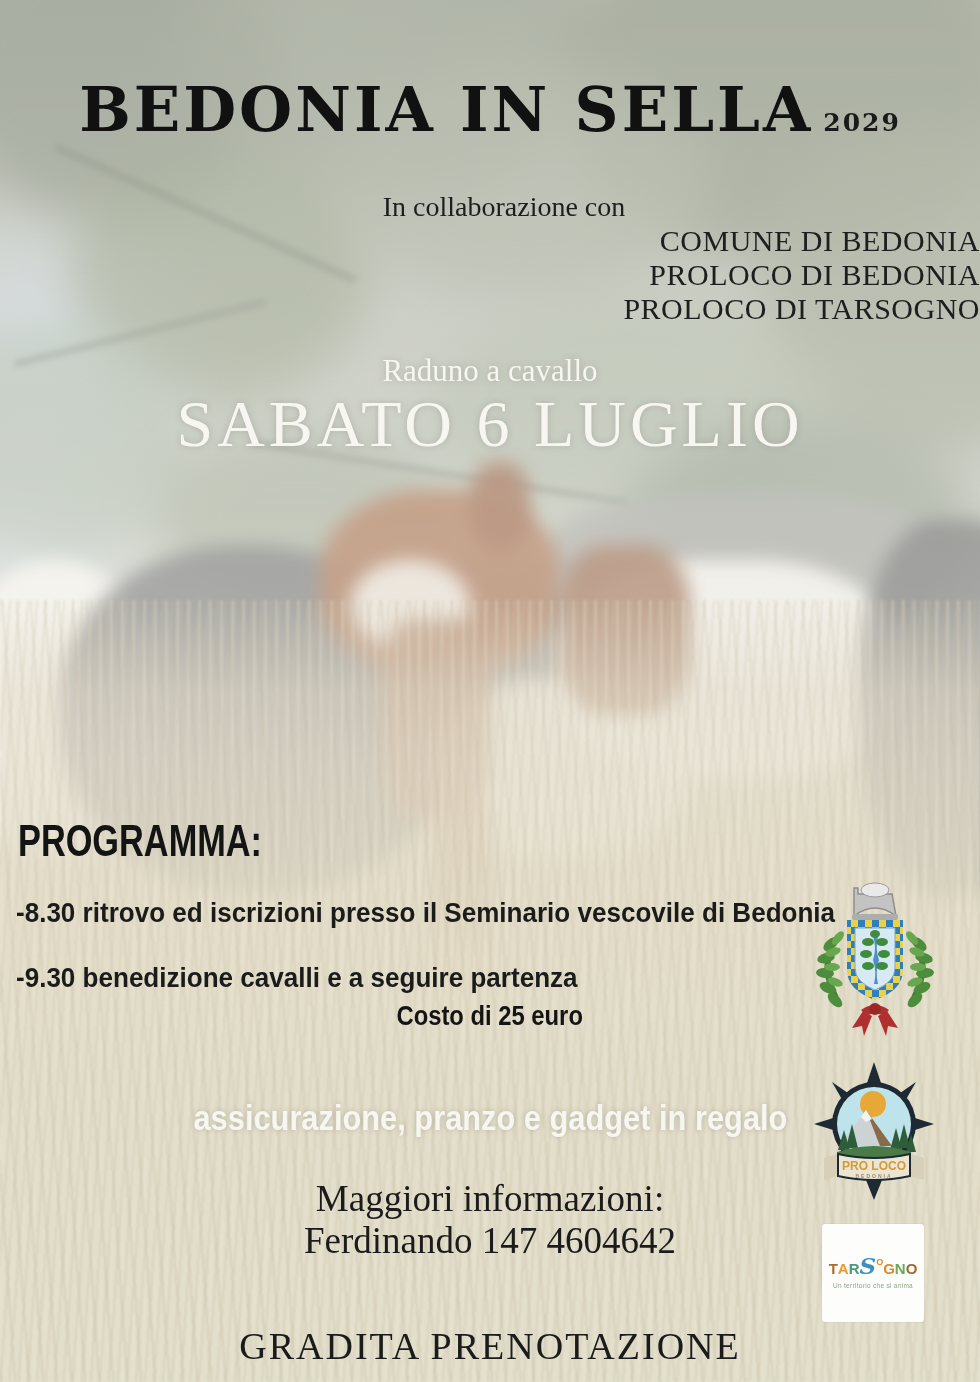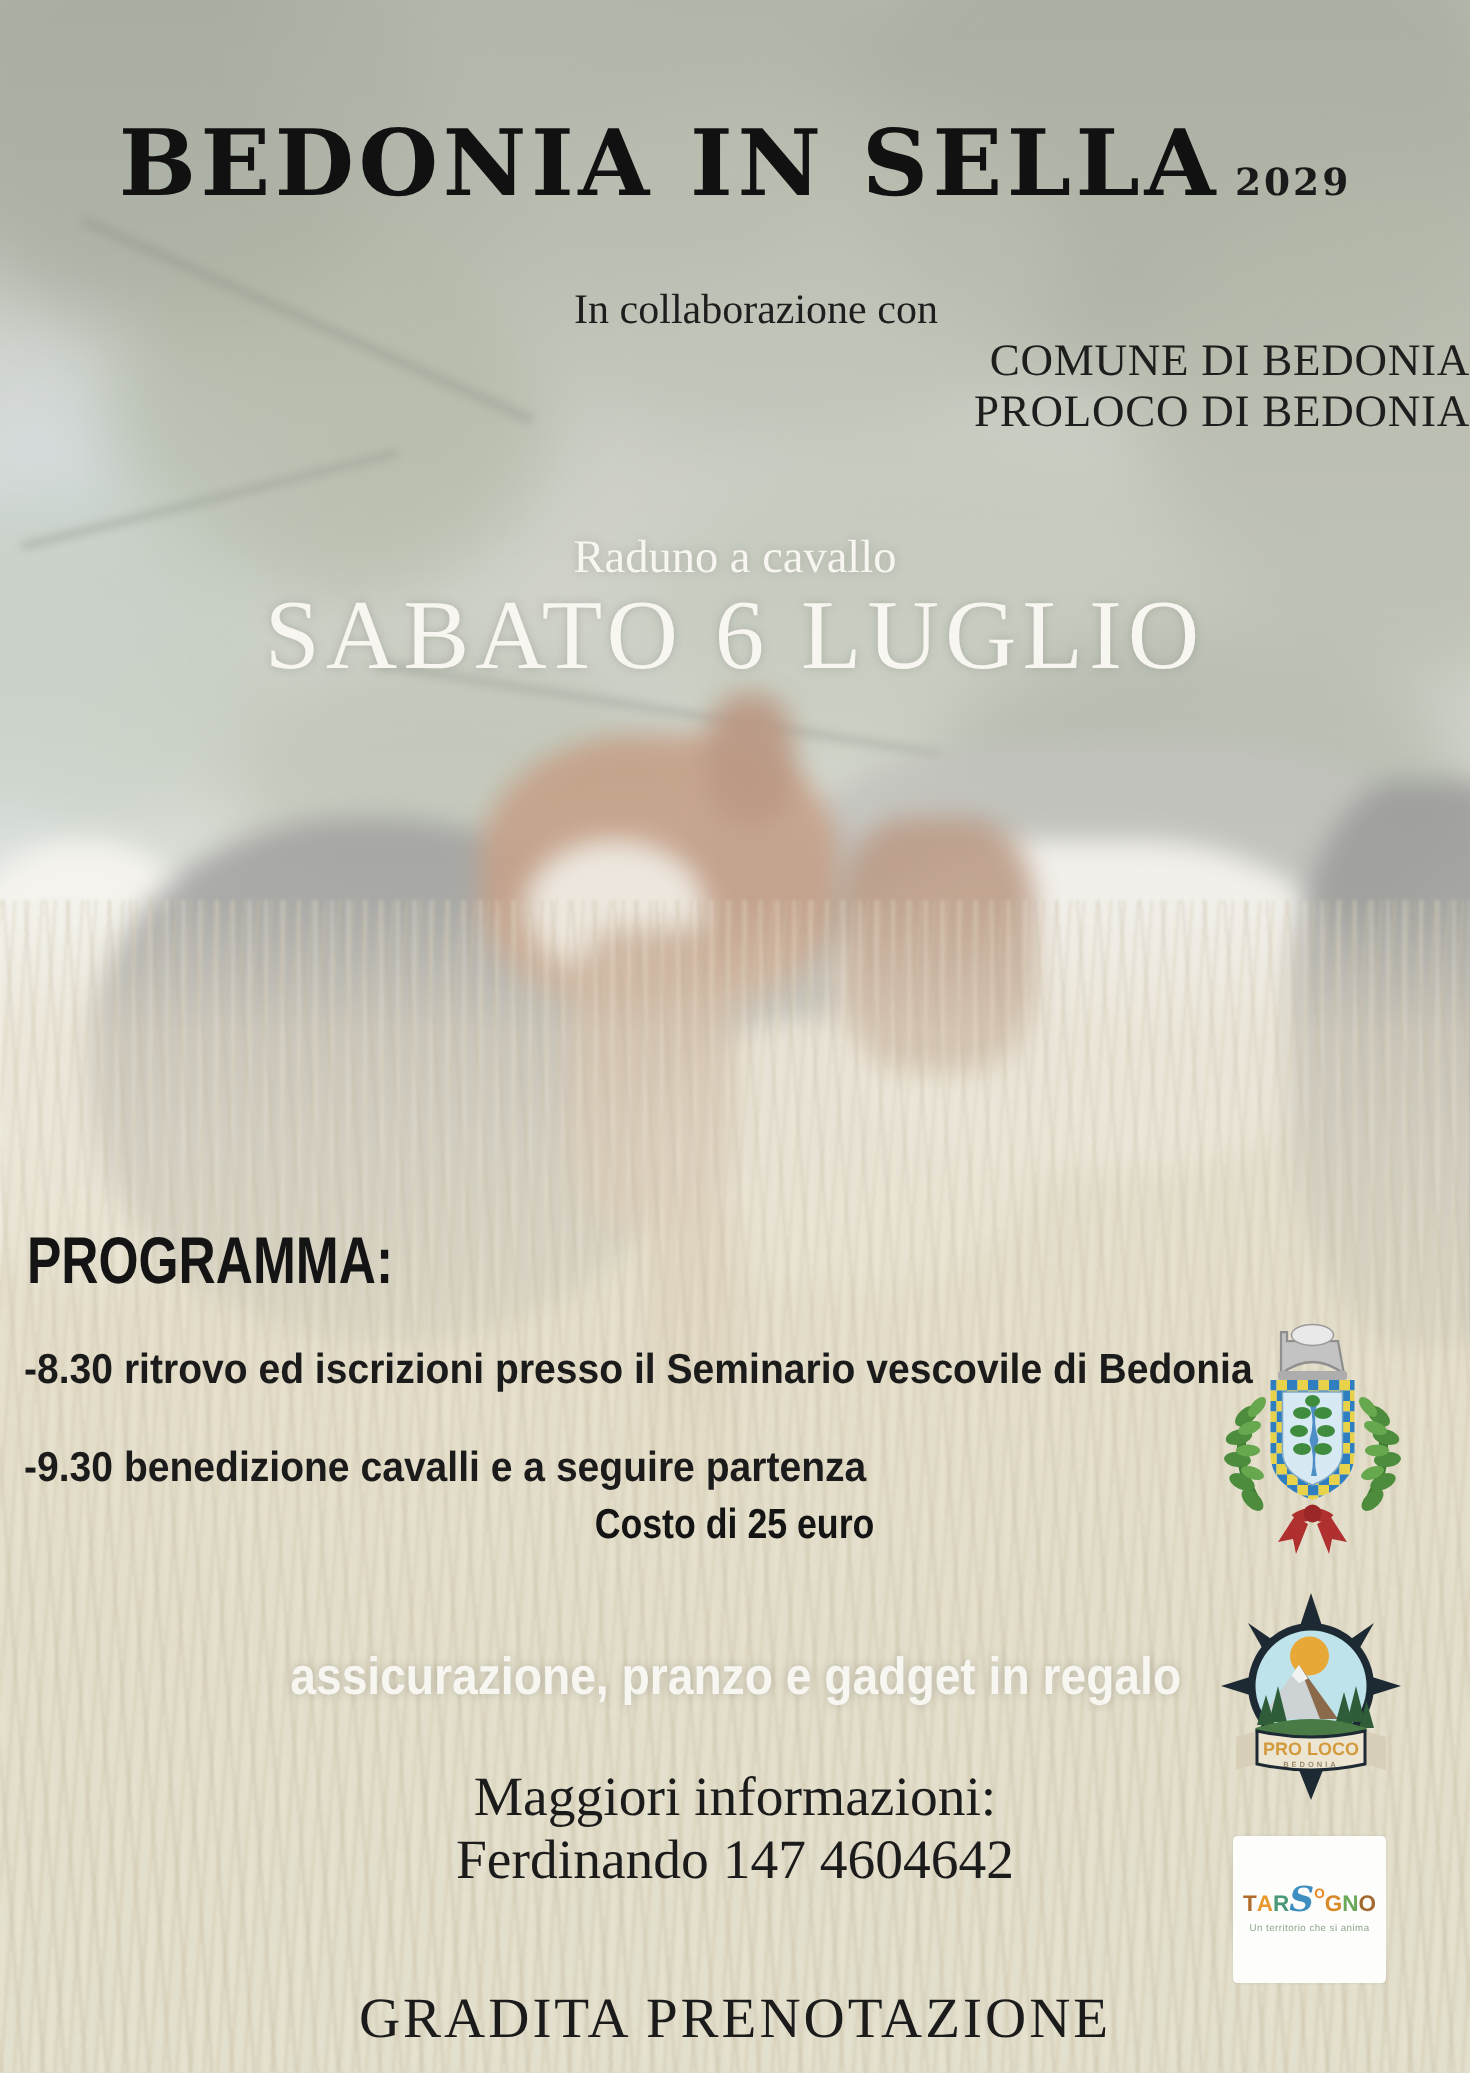--- a/index.html
+++ b/index.html
@@ -124,20 +124,21 @@
 
     <div class="titlerow">
       <span class="title">BEDONIA IN SELLA</span>
       <span class="year">2029</span>
     </div>
 
     <div class="collab center dark">
       <div class="intro">In collaborazione con</div>
       <div class="org">COMUNE DI BEDONIA</div>
       <div class="org">PROLOCO DI BEDONIA</div>
+      <div class="org">PROLOCO DI TARSOGNO</div>
     </div>
 
     <div class="kicker center white">Raduno a cavallo</div>
     <div class="bigdate center white">SABATO 6 LUGLIO</div>
 
     <div class="programma cond">PROGRAMMA:</div>
     <div class="prog-item item1">-8.30 ritrovo ed iscrizioni presso il Seminario vescovile di Bedonia</div>
     <div class="prog-item item2">-9.30 benedizione cavalli e a seguire partenza</div>
 
     <div class="costo center">

